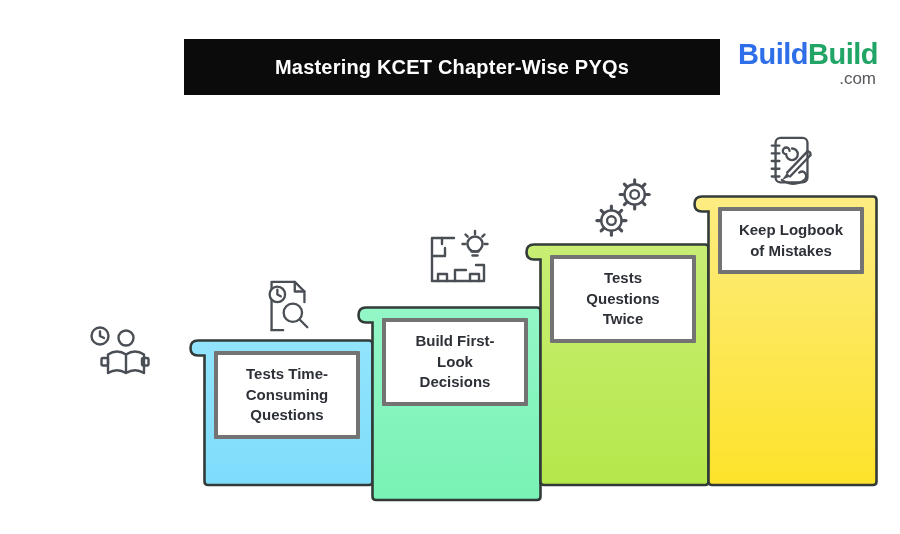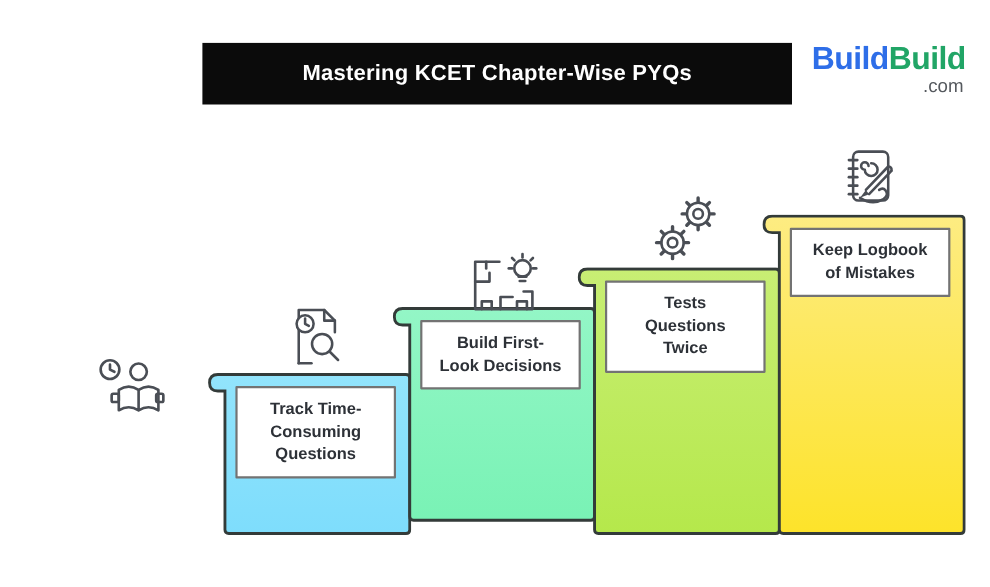--- a/index.html
+++ b/index.html
@@ -20,21 +20,21 @@
   .logo-line{font-size:29px;font-weight:800;letter-spacing:-.5px;white-space:nowrap;}
   .logo-self{color:var(--logo-blue,#2e6ee8);}
   .logo-studys{color:var(--logo-green,#21a566);}
   .logo-com{font-size:17px;color:var(--logo-gray,#55595e);margin-top:1px;padding-right:2px;font-weight:400;}
   
   .step{position:absolute;width:185px;}
   .step svg{position:absolute;left:0;top:0;display:block;}
   .step-path{stroke:var(--outline,#333b39);stroke-width:2.6;}
   .step-label-box{
     position:absolute;left:25px;top:12px;width:146px;box-sizing:border-box;
-    background:#ffffff;border:2px solid #737373;border-radius:1px;
+    background:#ffffff;border:4px solid #737373;border-radius:1px;
     padding:9px 14px;display:flex;align-items:center;justify-content:center;
   }
   .step-label{
     color:var(--label-color,#2d3137);font-size:15px;font-weight:700;line-height:1.38;
     text-align:center;white-space:pre-line;width:100%;
   }
   
   .icon{position:absolute;width:72px;height:58px;display:flex;align-items:flex-end;justify-content:center;}
   .icon svg{display:block;}
   .icon path,.icon circle,.icon rect,.icon line{
@@ -63,27 +63,27 @@
     <svg width="185" height="149" viewBox="0 0 185 149">
       <defs>
           <linearGradient id="g1" x1="0" y1="0" x2="0" y2="1">
         <stop offset="0" stop-color="#92e4fc"></stop>
         <stop offset="1" stop-color="#7eddfc"></stop>
       </linearGradient>
         </defs>
       <path class="step-path" fill="url(#g1)" d="M9 1.5 L180 1.5 Q183.5 1.5 183.5 5 L183.5 142.5 Q183.5 146 180 146 L19 146 Q15.5 146 15.5 142.5 L15.5 16.5 L9 16.5 Q1.5 16.5 1.5 9 Q1.5 1.5 9 1.5 Z"></path>
     </svg>
     <div class="step-label-box">
-      <span class="step-label">Track Time-
+      <span class="step-label">Tests Time-
 Consuming
 Questions</span>
     </div>
   </div>
 
-  <div class="step" style="left:357px;top:279px;height:197px;">
+  <div class="step" style="left:357px;top:306px;height:197px;">
     <svg width="185" height="197" viewBox="0 0 185 197">
       <defs>
           <linearGradient id="g2" x1="0" y1="0" x2="0" y2="1">
         <stop offset="0" stop-color="#93f6c6"></stop>
         <stop offset="1" stop-color="#79f2b5"></stop>
       </linearGradient>
         </defs>
       <path class="step-path" fill="url(#g2)" d="M9 1.5 L180 1.5 Q183.5 1.5 183.5 5 L183.5 190.5 Q183.5 194 180 194 L19 194 Q15.5 194 15.5 190.5 L15.5 16.5 L9 16.5 Q1.5 16.5 1.5 9 Q1.5 1.5 9 1.5 Z"></path>
     </svg>
     <div class="step-label-box">

